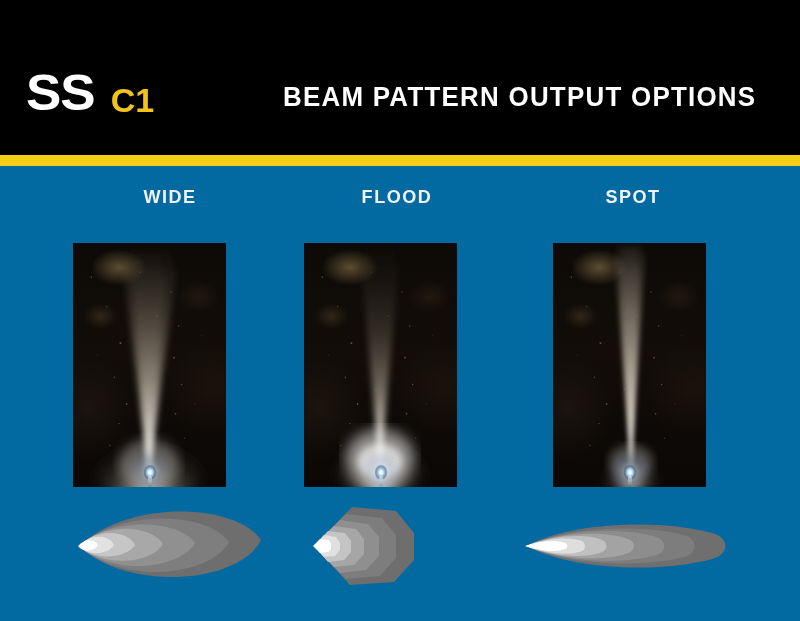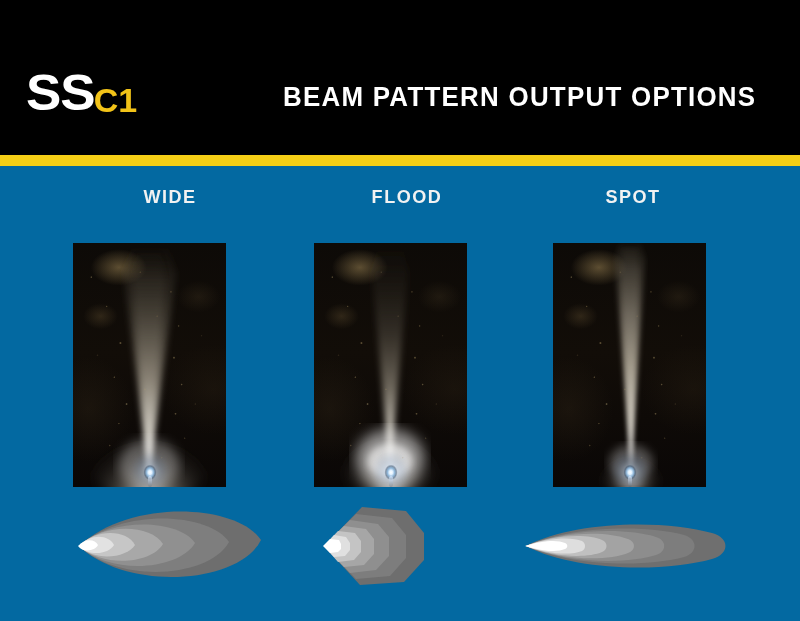--- a/index.html
+++ b/index.html
@@ -14,20 +14,21 @@
 
   
   .header{
     position:absolute;left:0;top:0;width:800px;height:155px;
     background:#000000;
   }
   .logo{
     position:absolute;left:26px;top:68px;
     display:flex;align-items:flex-end;
     line-height:1;
+    gap:17px;
   }
   .logo-ss{
     font-family:"Liberation Sans",sans-serif;
     font-weight:bold;
     font-size:50px;
     color:#ffffff;
     letter-spacing:-1px;
     transform:scaleX(1.06);
     transform-origin:left bottom;
   }
@@ -59,21 +60,21 @@
 
   
   .stage{
     position:absolute;left:0;top:166px;width:800px;height:455px;
     background:#0369a1;
   }
   .col{
     position:absolute;top:0;width:230px;height:455px;
   }
   .col-wide{left:55px;}
-  .col-flood{left:292px;}
+  .col-flood{left:282px;}
   .col-spot{left:518px;}
 
   .col-label{
     position:absolute;top:20px;left:0;width:230px;
     text-align:center;
     font-family:"Liberation Sans",sans-serif;
     font-weight:bold;
     font-size:19px;
     color:#f2f2f2;
     letter-spacing:1.6px;

